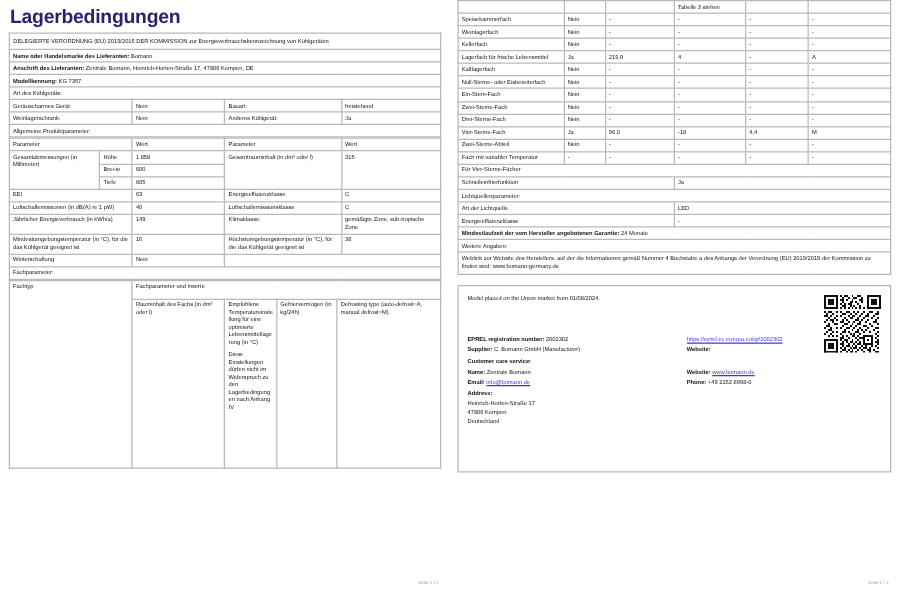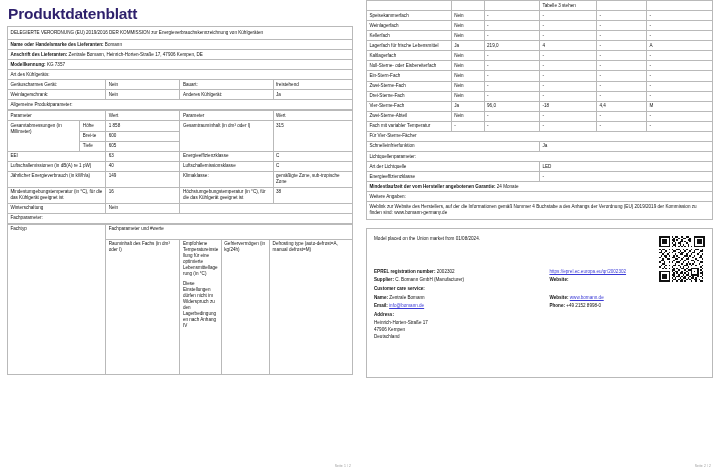--- a/index.html
+++ b/index.html
@@ -115,21 +115,21 @@
   .qr svg { display: block; }
   .dash { text-align: center; }
 </style>
 </head>
 <body>
 
 <div id="viewer">
 
   <div class="page page-left">
 
-    <div class="doc-title">Produktdatenblatt</div>
+    <div class="doc-title">Lagerbedingungen</div>
 
     <div class="intro">DELEGIERTE VERORDNUNG (EU) 2019/2016 DER KOMMISSION zur Energieverbrauchskennzeichnung von Kühlgeräten</div>
 
     <table class="t">
       <colgroup>
           <col style="width:28.5%">
           <col style="width:21.5%">
           <col style="width:27%">
           <col style="width:23%">
         </colgroup>

